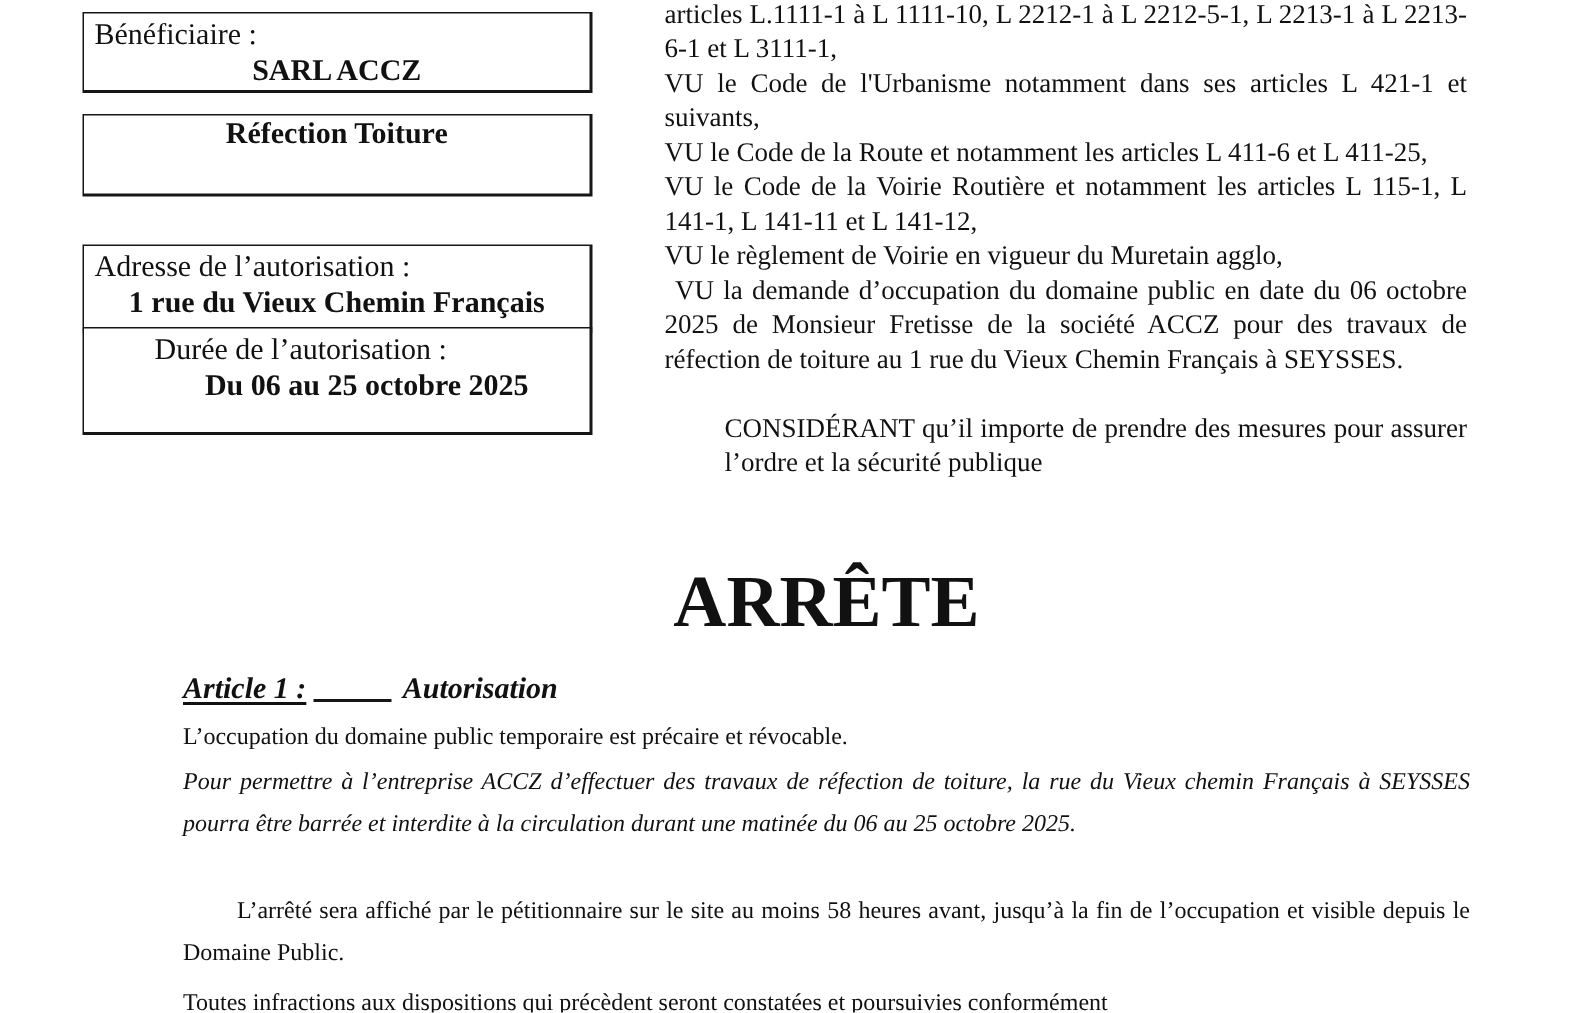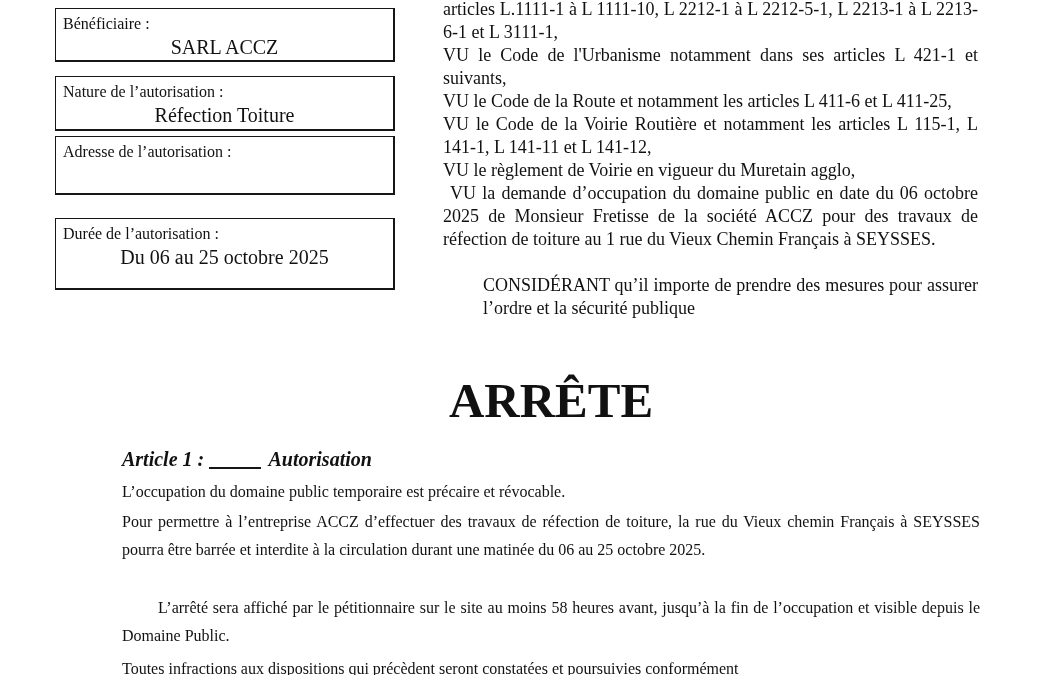--- a/index.html
+++ b/index.html
@@ -22,32 +22,32 @@
     left: 55px;
     width: 340px;
     box-sizing: border-box;
     border: 1px solid #161616;
     border-bottom-width: 2px;
     border-right-width: 2px;
     background: #ffffff;
   }
   .ibox-b1 { top: 8px;   height: 54px; }
   .ibox-b2 { top: 76px;  height: 55px; }
-  .ibox-b3 { top: 136px; height: 59px; }
-  .ibox-b4 { top: 218px; height: 72px; }
+  .ibox-b3 { top: 163px; height: 59px; }
+  .ibox-b4 { top: 218px; height: 72px; padding-left: 40px; }
   .ibox-label {
-    font-size: 16px;
+    font-size: 20px;
     line-height: 23px;
     padding: 3px 0 0 7px;
     white-space: nowrap;
   }
   .ibox-value {
     font-size: 20px;
     line-height: 23px;
-    font-weight: 400;
+    font-weight: 700;
     text-align: center;
     margin-top: 1px;
     white-space: nowrap;
   }
 
   
   .legal {
     position: absolute;
     left: 443px; top: -2px;
     width: 535px;
@@ -72,20 +72,21 @@
   }
   .article-h {
     position: absolute;
     left: 122px; top: 446px;
     font-size: 20px;
     font-weight: 700;
     font-style: italic;
     line-height: 26px;
   }
   .art-label {
+    text-decoration: underline;
     text-decoration-thickness: 2px;
     text-underline-offset: 3px;
     margin-top: 24px;
   }
   .art-tab {
     display: inline-block;
     width: 52px;
     height: 2px;
     background: #161616;
     vertical-align: -3px;
@@ -93,39 +94,39 @@
   }
   .bp {
     position: absolute;
     left: 122px;
     width: 858px;
     margin: 0;
     font-size: 16px;
     line-height: 28px;
   }
   .bp1 { top: 478px; }
-  .bp2 { top: 508px; text-align: justify; }
+  .bp2 { top: 508px; text-align: justify; font-style: italic; }
   .bp3 { top: 594px; text-align: justify; text-indent: 36px; }
   .bp4 { top: 655px; text-align: justify; }
 </style>
 </head>
 <body>
 
 <div class="page">
 
   <div class="ibox ibox-b1">
     <div class="ibox-label">Bénéficiaire :</div>
     <div class="ibox-value">SARL ACCZ</div>
   </div>
   <div class="ibox ibox-b2">
-    <div class="ibox-label">Nature de l’autorisation :</div>
     <div class="ibox-value">Réfection Toiture</div>
   </div>
   <div class="ibox ibox-b3">
     <div class="ibox-label">Adresse de l’autorisation :</div>
+    <div class="ibox-value">1 rue du Vieux Chemin Français</div>
   </div>
   <div class="ibox ibox-b4">
     <div class="ibox-label">Durée de l’autorisation :</div>
     <div class="ibox-value">Du 06 au 25 octobre 2025</div>
   </div>
 
   <div class="legal">
     <p><b></b><span>articles L.1111-1 à L 1111-10, L 2212-1 à L 2212-5-1, L 2213-1 à L 2213-6-1 et L 3111-1,</span></p>
     <p><b>VU</b><span> le Code de l'Urbanisme notamment dans ses articles L 421-1 et suivants,</span></p>
     <p><b>VU</b><span> le Code de la Route et notamment les articles L 411-6 et L 411-25,</span></p>

